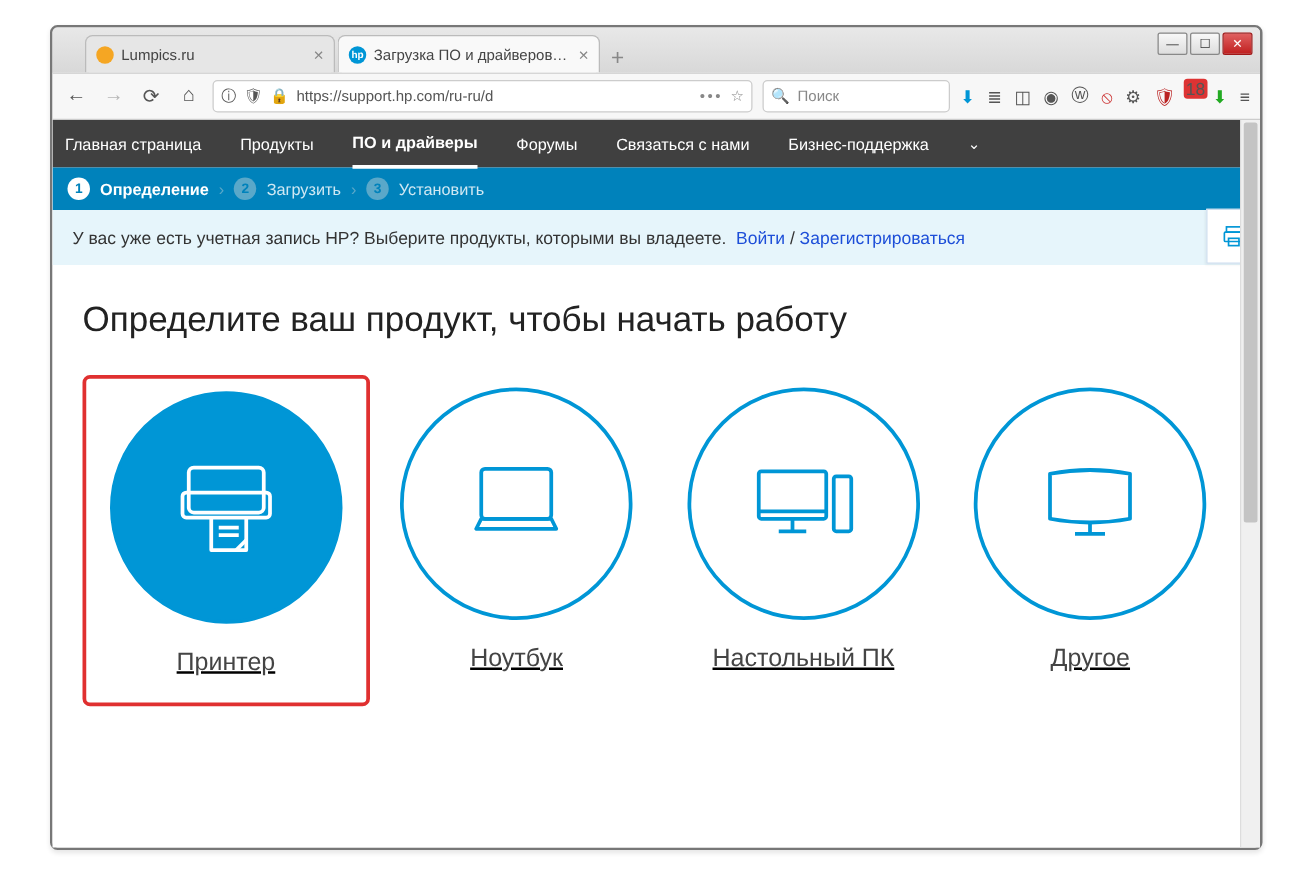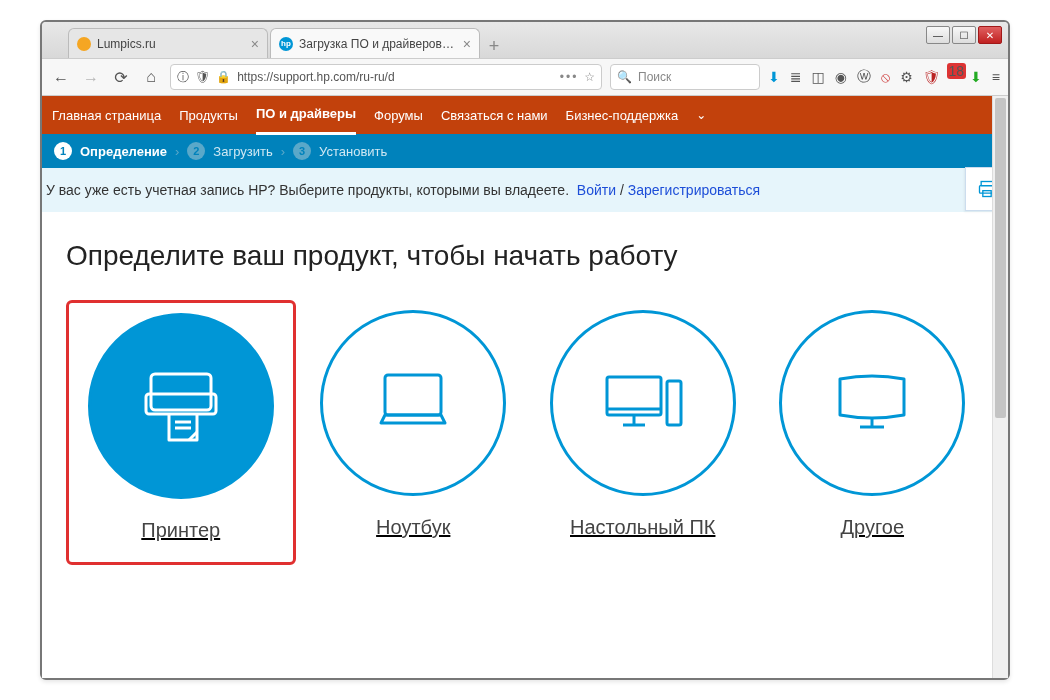--- a/index.html
+++ b/index.html
@@ -26,32 +26,32 @@
 .urlbox .lock { color: #2a2; font-size: 12px; }
 .urlbox .dots { margin-left: auto; color: #888; letter-spacing: 2px; }
 .urlbox .star { color: #888; }
 .searchbox { width: 150px; height: 26px; border: 1px solid #ccc; border-radius: 4px; background: #fff; display: flex; align-items: center; padding: 0 6px; gap: 6px; font-size: 12px; color: #888; }
 .tbicons { display:flex; gap:10px; align-items:center; }
 .tbicons span { font-size:14px; color:#555; position: relative; }
 .badge18 { position:absolute; top:-6px; right:-6px; background:#d33; color:#fff; font-size:8px; padding:0 2px; border-radius:3px; }
 
 .content { flex: 1; background: #fff; overflow: hidden; position: relative; }
 
-.hpnav { height: 38px; background: #c2410c; display: flex; align-items: center; padding: 0 10px; gap: 18px; }
+.hpnav { height: 38px; background: #404040; display: flex; align-items: center; padding: 0 10px; gap: 31px; }
 .hpnav a { color: #fff; font-size: 13px; text-decoration: none; padding: 11px 0; }
 .hpnav a.active { border-bottom: 3px solid #fff; font-weight: bold; }
 .hpnav .chev { color:#fff; font-size:12px; }
 
 .steps { height: 34px; background: #069; background: #0082bb; display: flex; align-items: center; padding: 0 12px; gap: 8px; color: #cfe8f3; font-size: 13px; }
 .stepnum { width:18px;height:18px;border-radius:50%;background:#fff;color:#0082bb;display:inline-flex;align-items:center;justify-content:center;font-size:11px;font-weight:bold; }
 .stepnum.dim { background:#5aa8c9; color:#0082bb; }
 .steps .cur { color:#fff; font-weight:bold; }
 .steps .sep { color:#5aa8c9; }
 
-.banner { background: #e6f5fb; padding: 14px 4px; font-size: 14px; color: #333; display:flex; align-items:center; position: relative; }
+.banner { background: #e6f5fb; padding: 14px 16px; font-size: 14px; color: #333; display:flex; align-items:center; position: relative; }
 .banner a { color: #1d4ed8; text-decoration: none; }
 .printiconcorner { position:absolute; right:-1px; top:-1px; width:44px; height:44px; background:#fff; border:1px solid #cde; display:flex;align-items:center;justify-content:center; color:#0096d6; font-size:18px; box-shadow: -1px 1px 2px rgba(0,0,0,0.06); }
 
 .mainarea { padding: 28px 24px; }
 .mainarea h1 { font-size: 28px; font-weight: normal; color: #222; margin-bottom: 28px; }
 
 .cards { display: flex; gap: 6px; }
 .card { flex: 1; text-align: center; padding: 10px 4px 20px; cursor: pointer; text-decoration: underline; }
 .card.hl { border: 3px solid #e03030; border-radius: 6px; }
 .circ { width: 186px; height: 186px; border-radius: 50%; border: 3px solid #0096d6; margin: 0 auto 20px; display:flex; align-items:center; justify-content:center; }

